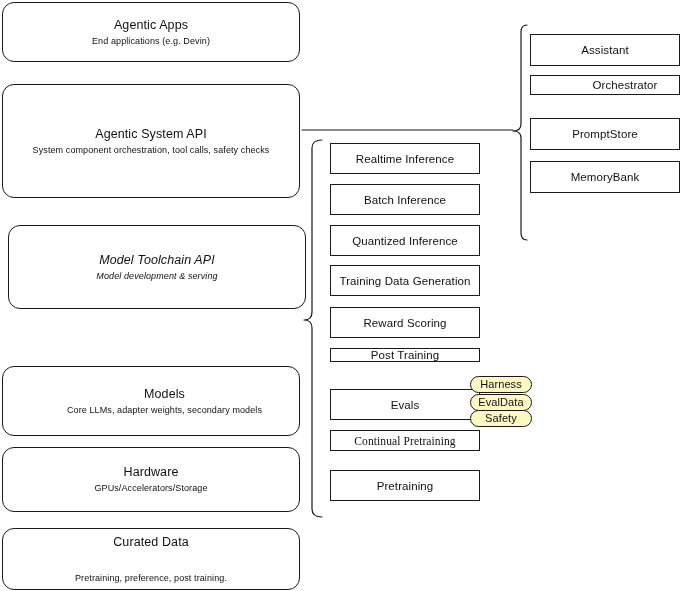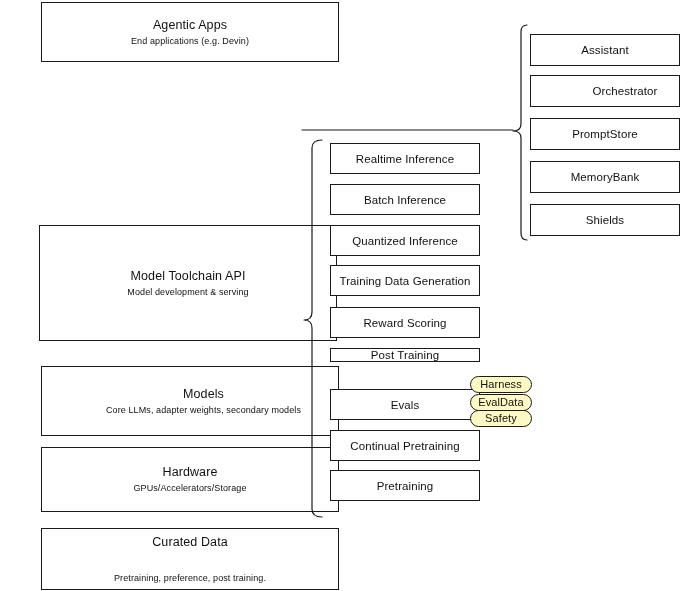--- a/index.html
+++ b/index.html
@@ -18,29 +18,28 @@
     height: 591px;
     overflow: hidden;
     background: #ffffff;
   }
 
   
   .layer-box {
     position: absolute;
     box-sizing: border-box;
     border: 1.2px solid #1a1a1a;
-    border-radius: 0;
+    border-radius: 12px;
     background: #ffffff;
     display: flex;
     flex-direction: column;
     align-items: center;
     justify-content: center;
     text-align: center;
     padding: 0 10px;
-    margin-left: 39px;
   }
   .layer-title {
     font-size: 12.5px;
     line-height: 16px;
     color: #111111;
     letter-spacing: 0.1px;
   }
   .layer-sub {
     font-size: 9px;
     line-height: 13px;
@@ -110,22 +109,26 @@
     <path d="M 302 130 L 513 130"></path>
     <path d="M 527 25 Q 521 25 521 32 L 521 124 Q 521 131 513 131 Q 521 131 521 138 L 521 233 Q 521 240 527 240"></path>
     <path d="M 322 140 Q 312 140 312 148 L 312 312 Q 312 320 304 320 Q 312 320 312 328 L 312 509 Q 312 517 322 517"></path>
   </svg>
 
   <div class="layer-box" style="left:2px; top:2px; width:298px; height:60px;">
     <div class="layer-title">Agentic Apps</div>
     <div class="layer-sub">End applications (e.g. Devin)</div>
   </div>
 
+  <div class="layer-box" style="left:2px; top:84px; width:298px; height:114px;">
+    <div class="layer-title">Agentic System API</div>
+    <div class="layer-sub">System component orchestration, tool calls, safety checks</div>
+  </div>
 
-  <div class="layer-box" style="left:0; top:225px; width:298px; height:116px;">
+  <div class="layer-box" style="left:8px; top:225px; width:298px; height:84px;font-style:italic;">
     <div class="layer-title">Model Toolchain API</div>
     <div class="layer-sub">Model development &amp; serving</div>
   </div>
 
   <div class="layer-box" style="left:2px; top:366px; width:298px; height:70px;padding-left:37px;">
     <div class="layer-title">Models</div>
     <div class="layer-sub">Core LLMs, adapter weights, secondary models</div>
   </div>
 
   <div class="layer-box" style="left:2px; top:447px; width:298px; height:65px;">
@@ -138,26 +141,25 @@
     <div class="layer-sub">Pretraining, preference, post training.</div>
   </div>
 
   <div class="item-box" style="left:330px; top:143px; width:150px; height:31px;">Realtime Inference</div>
   <div class="item-box" style="left:330px; top:184px; width:150px; height:31px;">Batch Inference</div>
   <div class="item-box" style="left:330px; top:225px; width:150px; height:31px;">Quantized Inference</div>
   <div class="item-box" style="left:330px; top:265px; width:150px; height:31px;">Training Data Generation</div>
   <div class="item-box" style="left:330px; top:307px; width:150px; height:31px;">Reward Scoring</div>
   <div class="item-box" style="left:330px; top:348px; width:150px; height:14px;">Post Training</div>
   <div class="item-box" style="left:330px; top:389px; width:150px; height:31px;">Evals</div>
-  <div class="item-box" style="left:330px; top:430px; width:150px; height:31px;">Continual Pretraining</div>
+  <div class="item-box" style="left:330px; top:430px; width:150px; height:21px;font-family:Liberation Serif, serif;">Continual Pretraining</div>
   <div class="item-box" style="left:330px; top:470px; width:150px; height:31px;">Pretraining</div>
 
   <div class="tag-pill" style="left:470px; top:376px; width:62px; height:17px;">Harness</div>
   <div class="tag-pill" style="left:470px; top:394px; width:62px; height:17px;">EvalData</div>
   <div class="tag-pill" style="left:470px; top:410px; width:62px; height:17px;">Safety</div>
 
   <div class="item-box" style="left:530px; top:34px; width:150px; height:32px;">Assistant</div>
-  <div class="item-box" style="left:530px; top:75px; width:150px; height:32px;padding-left:40px;">Orchestrator</div>
+  <div class="item-box" style="left:530px; top:75px; width:150px; height:20px;padding-left:40px;">Orchestrator</div>
   <div class="item-box" style="left:530px; top:118px; width:150px; height:32px;">PromptStore</div>
   <div class="item-box" style="left:530px; top:161px; width:150px; height:32px;">MemoryBank</div>
-  <div class="item-box" style="left:530px; top:204px; width:150px; height:32px;">Shields</div>
 
 </div>
 
 </body></html>

